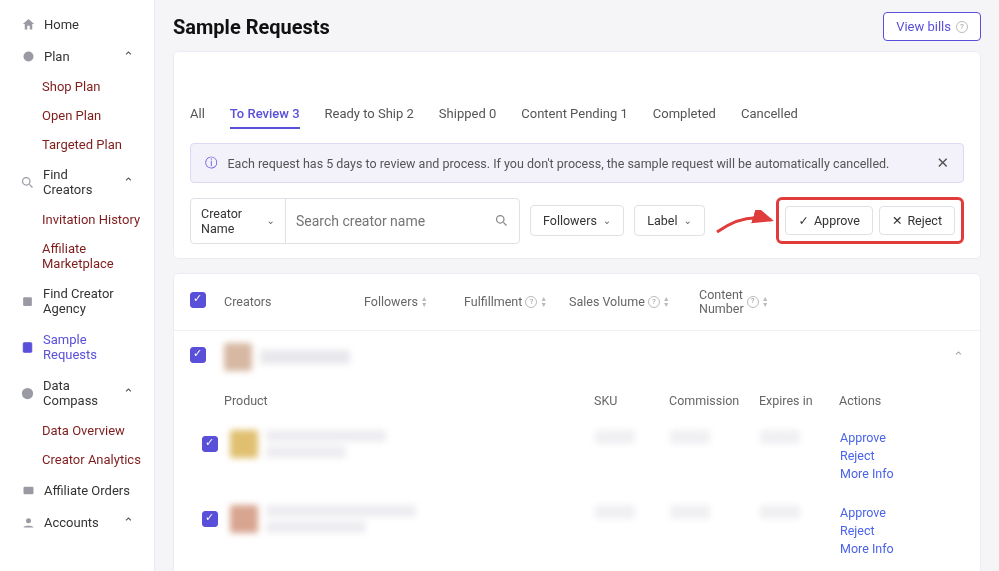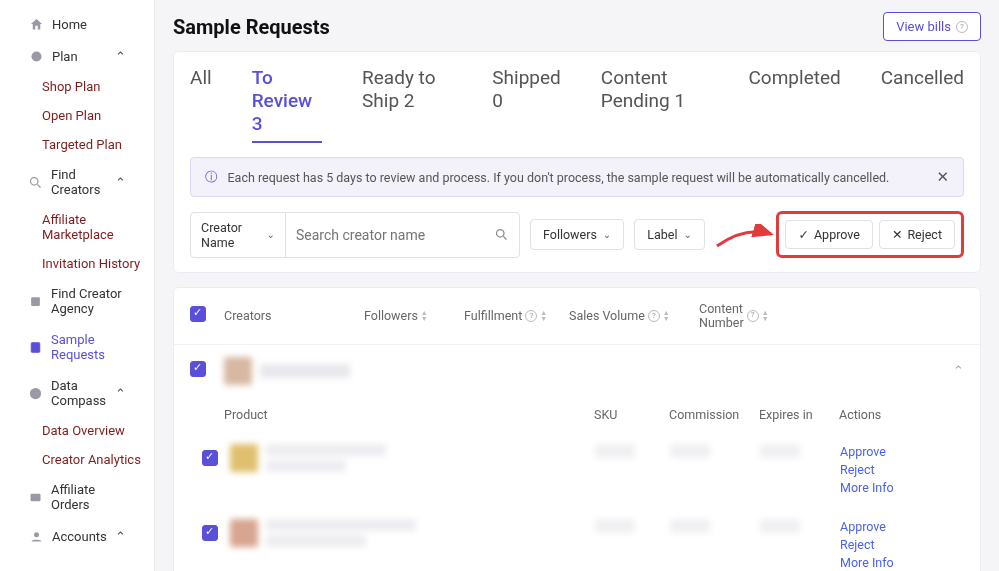--- a/index.html
+++ b/index.html
@@ -1,38 +1,38 @@
 <!DOCTYPE html>
 <html><head>
 <meta charset="utf-8">
 <style>
   * { box-sizing: border-box; margin: 0; padding: 0; font-family: -apple-system, BlinkMacSystemFont, "Segoe UI", Roboto, Arial, sans-serif; }
   body { background: #f5f5f8; color: #333; font-size: 13px; }
   .app { display: flex; height: 571px; width: 999px; overflow: hidden; }
 
   
   .sidebar { width: 155px; background: #fff; border-right: 1px solid #e9e9ee; padding: 8px 0; overflow-y: auto; flex-shrink: 0; }
-  .side-item { display: flex; align-items: center; gap: 8px; padding: 8px 28px; cursor: pointer; color: #333; font-size: 13px;}
+  .side-item { display: flex; align-items: center; gap: 8px; padding: 8px 20px; cursor: pointer; color: #333; font-size: 13px;}
   .side-item.active { color: #5a4fd8; }
   .side-item.active .side-icon svg { stroke:#5a4fd8; fill:#5a4fd8; }
   .side-item .chev { margin-left: auto; color: #555; }
   .side-sub { padding-left: 30px; font-size: 12.5px; color: #555; }
   .side-sub .side-item { padding: 7px 12px; color: #7f1d1d; }
   .side-icon { width: 16px; height: 16px; display: inline-flex; align-items: center; justify-content: center; color: #9a9aa5;}
   .side-icon svg { width:15px; height:15px; }
 
   
   .main { flex: 1; padding: 12px 18px 0 18px; overflow-y: auto; }
   .header-row { display: flex; align-items: center; margin-bottom: 10px;}
   .page-title { font-size: 20px; font-weight: 700; color: #111; }
   .view-bills { margin-left: auto; border: 1px solid #5a4fd8; color: #5a4fd8; background: #fff; border-radius: 4px; padding: 6px 12px; font-size: 13px; cursor: pointer; display:flex; align-items:center; gap:5px;}
 
   .card { background: #fff; border: 1px solid #eceaf5; border-radius: 6px; padding: 14px 16px; }
 
-  .tabs { display: flex; gap: 40px; font-size: 19px; color: #555; margin-bottom: 14px; }
+  .tabs { display: flex; gap: 25px; font-size: 13px; color: #555; margin-bottom: 14px; margin-top: 40px; }
   .tab { cursor: pointer; padding-bottom: 6px; }
   .tab.active { color: #5a4fd8; border-bottom: 2px solid #5a4fd8; font-weight:500; }
 
   .notice { background: #f3f2fb; border: 1px solid #dcd9f2; border-radius: 4px; padding: 10px 14px; display: flex; align-items: center; gap: 10px; font-size: 12.5px; color: #555; margin-bottom: 14px;}
   .notice .info-icon { color: #5a4fd8; }
   .notice .closebtn { margin-left:auto; cursor:pointer; color:#555; font-size:15px;}
 
   .filters-row { display: flex; align-items: center; gap: 10px; }
   .searchgrp { display:flex; border:1px solid #e0e0e7; border-radius:4px; width:330px; align-items:stretch;}
   .searchgrp .sel { display:flex; align-items:center; gap:6px; padding:7px 10px; border-right:1px solid #e0e0e7; font-size:12.5px; color:#333; cursor:pointer;}
@@ -127,24 +127,24 @@
           <svg viewBox="0 0 24 24" fill="none" stroke="#9a9aa5" stroke-width="2">
             <circle cx="10" cy="10" r="6"></circle>
             <path d="M20 20l-5-5"></path>
           </svg>
         </span>
       <span>Find Creators</span>
       <span class="chev">⌃</span>
     </div>
     <div class="side-sub">
       <div class="side-item">
+          <span>Invitation History</span>
+        </div>
+      <div class="side-item">
           <span>Affiliate Marketplace</span>
-        </div>
-      <div class="side-item">
-          <span>Invitation History</span>
         </div>
     </div>
     <div class="side-item">
       <span class="side-icon">
           <svg viewBox="0 0 24 24" fill="#9a9aa5">
             <rect x="5" y="5" width="14" height="14" rx="2"></rect>
           </svg>
         </span>
       <span>Find Creator Agency</span>
     </div>

